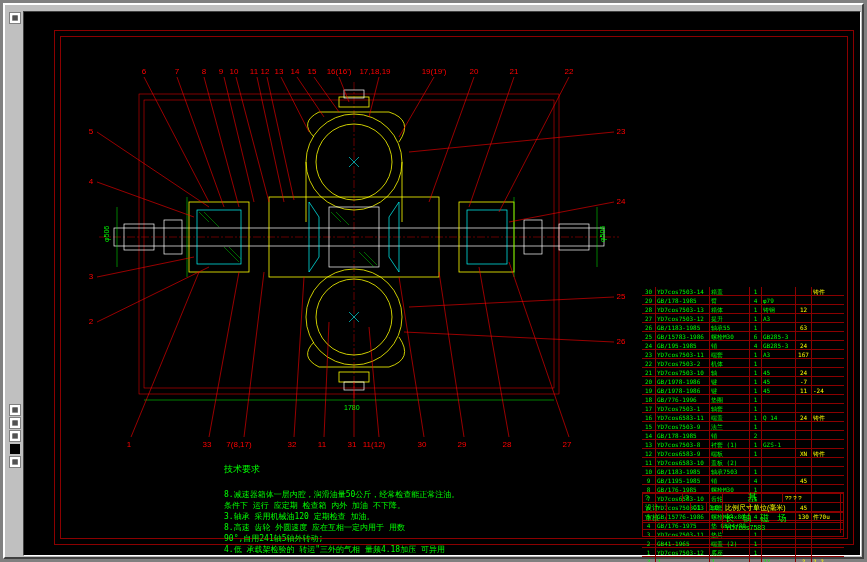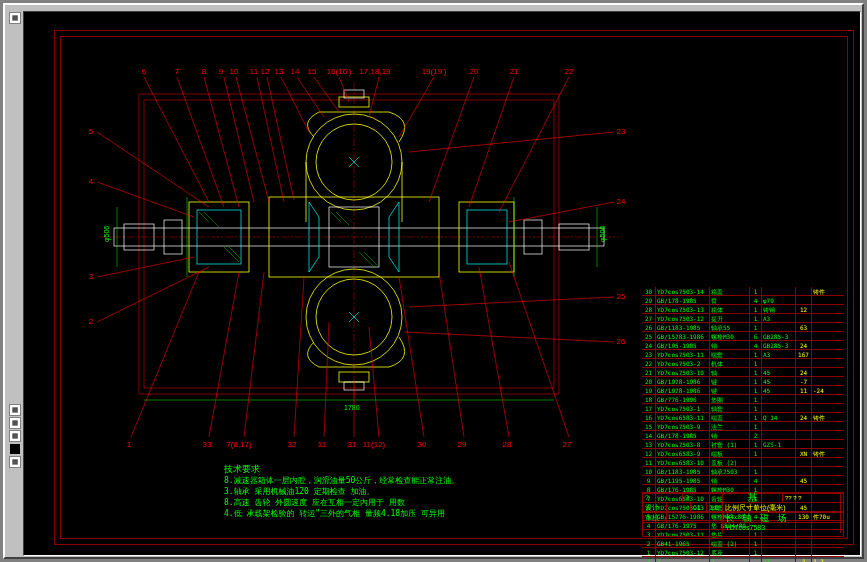--- a/index.html
+++ b/index.html
@@ -7,21 +7,21 @@
 .window{position:absolute;left:3px;top:3px;width:861px;height:556px;background:#c0c0c0;border:2px solid;border-color:#fff #404040 #404040 #fff}
 .canvas{position:absolute;left:18px;top:6px;width:838px;height:545px;background:#000;border:1px solid;border-color:#404040 #fff #fff #404040}
 .left-panel{position:absolute;left:3px;top:6px;width:14px;height:545px;background:#c0c0c0}
 .lp-box{width:12px;height:12px;margin:1px auto;background:#fff;border:1px solid #808080;font-size:7px;text-align:center;line-height:10px;color:#000}
 .lp-sq{width:10px;height:10px;margin:2px auto;background:#000}
 .frame-outer{position:absolute;left:30px;top:18px;width:800px;height:515px;border:1px solid #8b0000}
 .frame-inner{position:absolute;left:36px;top:24px;width:788px;height:503px;border:1px solid #8b0000}
 .drawing{position:absolute;left:45px;top:30px;width:580px;height:415px}
 svg{position:absolute;left:0;top:0}
 .tech-text{position:absolute;left:200px;top:452px;width:350px;color:#0f0;font-size:8px;line-height:11px;font-family:SimSun,monospace}
-.tech-title{color:#0f0;font-size:9px;margin-bottom:0}
+.tech-title{color:#0f0;font-size:9px;margin-bottom:14px}
 .bom{position:absolute;left:618px;top:275px;width:202px;color:#0f0;font-size:6px;font-family:monospace}
 .bom-row{display:flex;border-bottom:1px solid #8b0000;height:9px;line-height:9px}
 .bom-c1{width:14px;border-right:1px solid #8b0000;text-align:center;color:#0f0}
 .bom-c2{width:54px;border-right:1px solid #8b0000;padding-left:1px;color:#0f0;overflow:hidden;white-space:nowrap}
 .bom-c3{width:40px;border-right:1px solid #8b0000;padding-left:1px;color:#0f0;overflow:hidden;white-space:nowrap}
 .bom-c4{width:12px;border-right:1px solid #8b0000;text-align:center;color:#0f0}
 .bom-c5{width:34px;border-right:1px solid #8b0000;padding-left:1px;color:#0f0;overflow:hidden;white-space:nowrap}
 .bom-c6{width:16px;border-right:1px solid #8b0000;text-align:center;color:#ff0}
 .bom-c7{width:30px;color:#ff0;padding-left:1px;overflow:hidden;white-space:nowrap}
 .title-block{position:absolute;left:618px;top:480px;width:202px;height:45px;border:1px solid #8b0000;color:#0f0;font-size:7px}
@@ -198,22 +198,24 @@
             <text x="438" y="405" class="bnum">28</text>
           <line x1="500" y1="395" x2="440" y2="220" class="leader"></line>
             <text x="498" y="405" class="bnum">27</text>
         </g>
       </svg>
     </div>
 
     <div class="tech-text">
       <div class="tech-title">技术要求</div>
       <div>8.减速器箱体一层内腔，润滑油量50公斤，经常检查能正常注油。</div>
+      <div>条件下 运行 应定期 检查箱 内外 加油 不下降。</div>
       <div>3.轴承 采用机械油120 定期检查 加油。</div>
       <div>8.高速  齿轮  外圆速度 应在互相一定内用于 用数</div>
+      <div>90°,自用241轴5轴外转动;</div>
       <div>4.低 承载架检验的 转运"三外的气相 量频4.18加压 可异用</div>
 
     </div>
 
     <div class="bom" id="bom-table">
         <div class="bom-row">
           <div class="bom-c1">30</div>
           <div class="bom-c2">YD7cos7503-14</div>
           <div class="bom-c3">箱盖</div>
           <div class="bom-c4">1</div>

